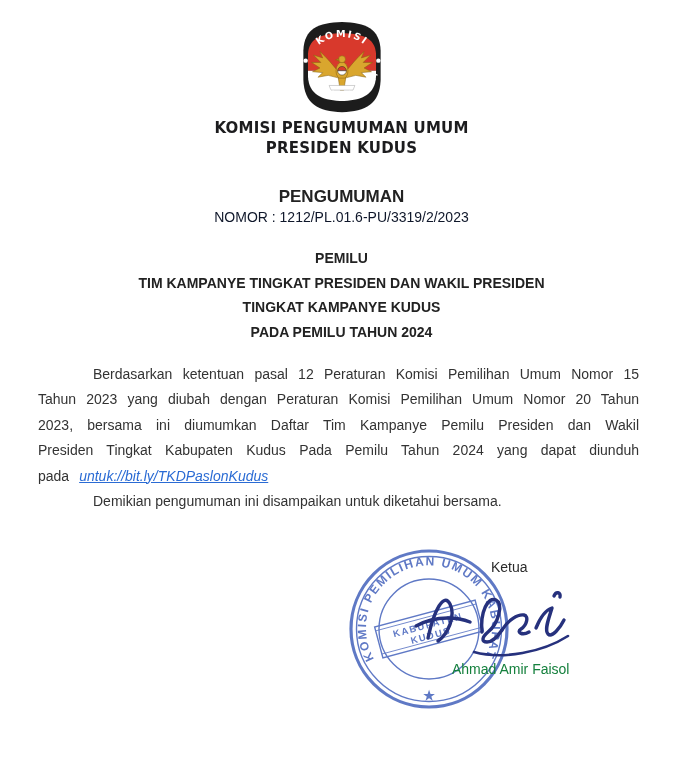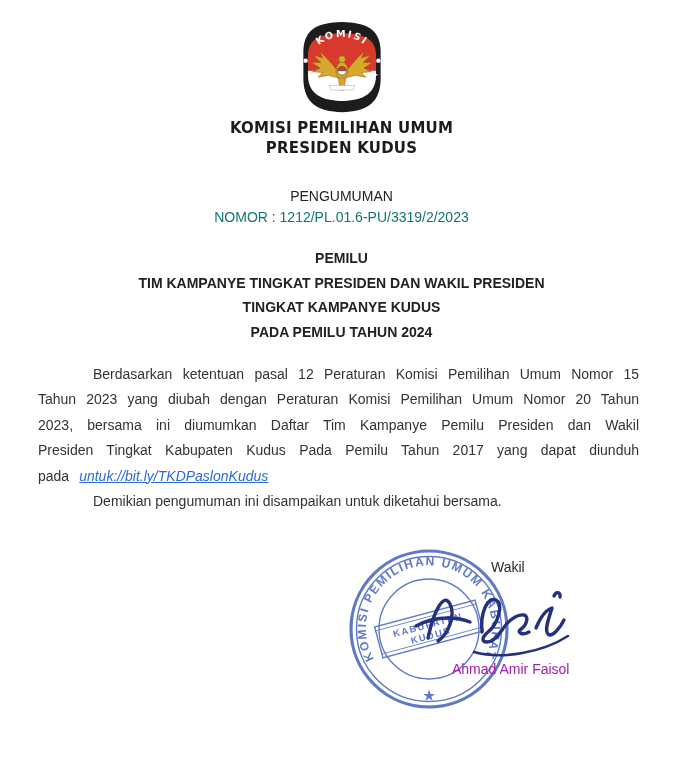--- a/index.html
+++ b/index.html
@@ -15,39 +15,39 @@
   
   .logo-wrap { top:18px; }
   .logo-svg { width:92px; height:100px; }
 
   
   .hdr-block { top:118px; font-family:"DejaVu Sans", sans-serif; font-weight:bold;
                font-size:15px; line-height:20px; color:#1c1c1e; letter-spacing:.2px; }
 
   
   .ann-block { top:186px; }
-  .ann-title { font-weight:normal; font-size:14px; line-height:21px; color:#222; }
-  .ann-number { font-size:14px; line-height:21px; color:#0f766e; }
+  .ann-title { font-weight:bold; font-size:17px; line-height:21px; color:#222; }
+  .ann-number { font-size:14px; line-height:21px; color:#0f172a; }
 
   
   .subject-block { top:246px; font-weight:bold; font-size:14px; line-height:24.6px; color:#222; }
 
   
   .body-block { top:362px; left:38px; width:601px; font-size:14px; line-height:25.4px;
                 color:#333; }
   .jline { text-align:justify; text-align-last:justify; }
   .indent { text-indent:55px; }
   .link-line a { color:var(--link-blue,#2a6bd4); font-style:italic; text-decoration:underline; }
   .link-line .prefix { margin-right:10px;margin-top:32px; }
 
   
   .sig-role { top:559px; left:491px; font-size:14px; color:#2b2b2b; z-index:4; }
   .stamp-svg { top:544px; left:344px; width:170px; height:170px; z-index:1; opacity:.88; }
   .sign-svg { top:568px; left:408px; width:172px; height:108px; z-index:2; }
-  .sig-name { top:661px; left:452px; font-size:14px; color:#a21caf; z-index:3; }
+  .sig-name { top:661px; left:452px; font-size:14px; color:#15803d; z-index:3; }
 
   
   .stamp-stroke { stroke:var(--stamp-blue,#4a67be); fill:none; }
   .stamp-text { fill:var(--stamp-blue,#4a67be); font-family:"Liberation Sans",sans-serif; font-weight:bold; }
   .sign-stroke { stroke:var(--signature-navy,#26317d); fill:none; stroke-linecap:round; stroke-linejoin:round; }
   .logo-text { fill:#ffffff; font-family:"DejaVu Sans",sans-serif; font-weight:bold; }
 </style>
 </head>
 <body>
 
@@ -91,48 +91,48 @@
       <text class="logo-text" font-size="10.5" letter-spacing="2">
         <textPath href="#topArc" startOffset="50%" text-anchor="middle">KOMISI</textPath>
       </text>
       <text class="logo-text" font-size="8.2" letter-spacing="1.2">
         <textPath href="#bottomArc" startOffset="50%" text-anchor="middle">PEMILIHAN UMUM</textPath>
       </text>
     </svg>
   </div>
 
   <div class="abs centered hdr-block">
-    <div>KOMISI PEMILIHAN UMUM</div>
+    <div>KOMISI PENGUMUMAN UMUM</div>
     <div>PRESIDEN KUDUS</div>
   </div>
 
   <div class="abs centered ann-block">
     <div class="ann-title">PENGUMUMAN</div>
     <div class="ann-number">NOMOR : 1212/PL.01.6-PU/3319/2/2023</div>
   </div>
 
   <div class="abs centered subject-block">
     <div>PEMILU</div>
     <div>TIM KAMPANYE TINGKAT PRESIDEN DAN WAKIL PRESIDEN</div>
     <div>TINGKAT KAMPANYE KUDUS</div>
     <div>PADA PEMILU TAHUN 2024</div>
   </div>
 
   <div class="abs body-block">
     <div class="jline indent">Berdasarkan ketentuan pasal 12 Peraturan Komisi Pemilihan Umum  Nomor 15</div>
     <div class="jline">Tahun 2023 yang diubah dengan Peraturan Komisi Pemilihan Umum Nomor 20 Tahun</div>
     <div class="jline">2023, bersama ini diumumkan Daftar Tim Kampanye Pemilu Presiden dan Wakil</div>
-    <div class="jline">Presiden Tingkat Kabupaten Kudus Pada Pemilu Tahun 2017 yang dapat diunduh</div>
+    <div class="jline">Presiden Tingkat Kabupaten Kudus Pada Pemilu Tahun 2024 yang dapat diunduh</div>
     <div class="link-line">
       <span class="prefix">pada</span><a href="#">untuk://bit.ly/TKDPaslonKudus</a>
     </div>
     <div class="indent">Demikian pengumuman ini disampaikan untuk diketahui bersama.</div>
   </div>
 
-  <div class="abs sig-role">Wakil</div>
+  <div class="abs sig-role">Ketua</div>
 
   <svg class="abs stamp-svg" viewBox="0 0 170 170">
     <defs>
       <path id="ringPath" d="M30,115 A63,63 0 1 1 140,115"></path>
     </defs>
     <circle class="stamp-stroke" cx="85" cy="85" r="78" stroke-width="3.2"></circle>
     <circle class="stamp-stroke" cx="85" cy="85" r="72.5" stroke-width="1.4"></circle>
     <circle class="stamp-stroke" cx="85" cy="85" r="50" stroke-width="1.4"></circle>
     <text class="stamp-text" font-size="12" letter-spacing="1.6">
       <textPath href="#ringPath" startOffset="0">KOMISI PEMILIHAN UMUM KABUPATEN</textPath>

